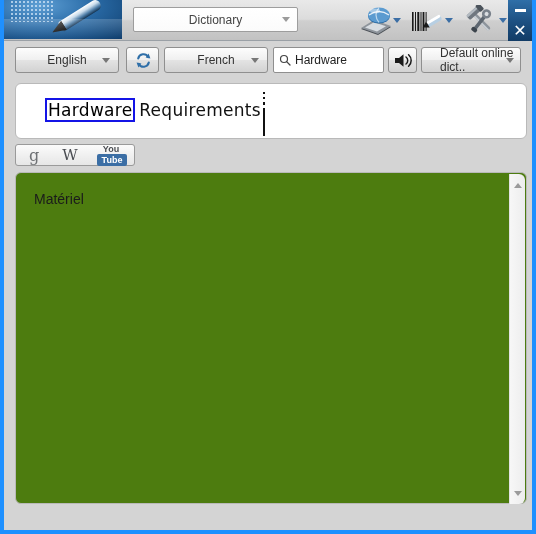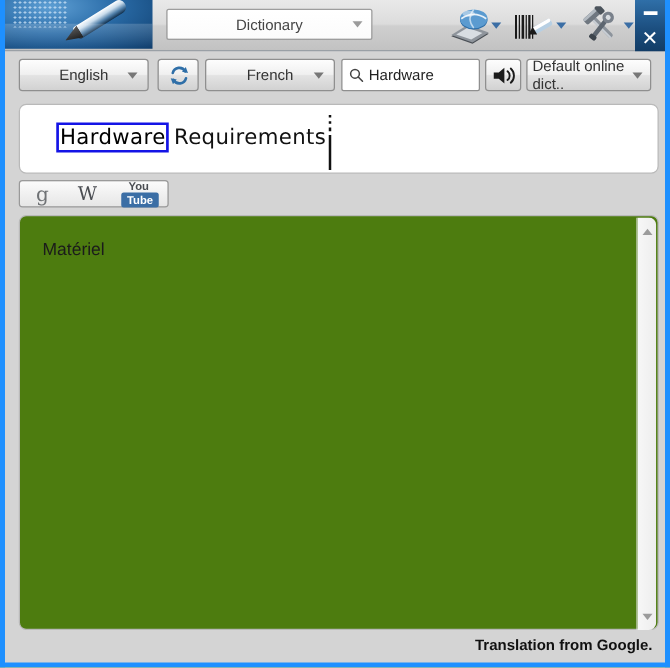--- a/index.html
+++ b/index.html
@@ -103,21 +103,21 @@
   .search-box{
     position:absolute;left:269px;top:6px;width:111px;height:26px;
     background:#fff;border:1px solid #8f8f8f;border-radius:2px;box-sizing:border-box;
     display:flex;align-items:center;
   }
   .search-box .mag{margin-left:5px;width:12px;height:12px;flex:0 0 auto;}
   .search-box .val{font-size:12px;color:#222;margin-left:4px;}
   #speak-btn{left:384px;top:6px;width:29px;height:26px;}
   .spk{position:absolute;left:5px;top:5px;width:19px;height:15px;}
   #dict-select{left:417px;top:6px;width:100px;height:26px;
-    display:flex;align-items:center;padding-left:4px;}
+    display:flex;align-items:center;padding-left:18px;}
   #dict-select .caret{position:absolute;right:6px;top:10px;width:0;height:0;
     border-left:4px solid transparent;border-right:4px solid transparent;
     border-top:5px solid #777;}
   #dict-select .lbl{font-size:12px;color:#333;}
 
   
   .scan-panel{
     position:absolute;left:11px;top:83px;width:512px;height:56px;
     background:#fff;border:1px solid #b9b9b9;border-radius:6px;
     box-sizing:border-box;overflow:hidden;
@@ -340,15 +340,14 @@
     <div class="scrollbar">
       <div class="sb-arrow up">
         <span class="tri-up"></span>
       </div>
       <div class="sb-arrow down">
         <span class="tri-down"></span>
       </div>
     </div>
   </div>
 
-  <div class="status">Translation from Google.</div>
 
 </div>
 
 </body></html>

